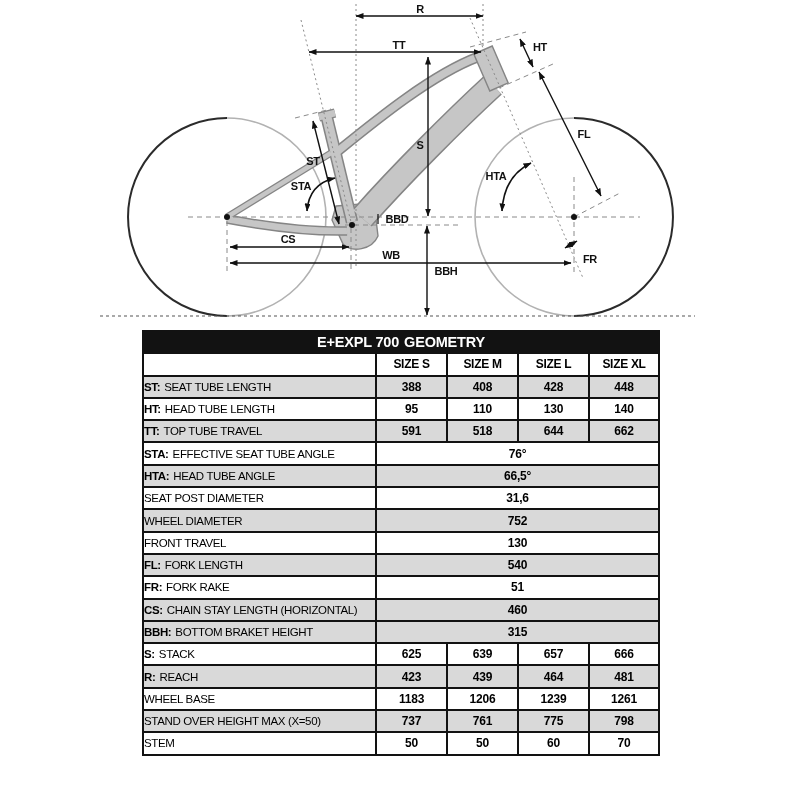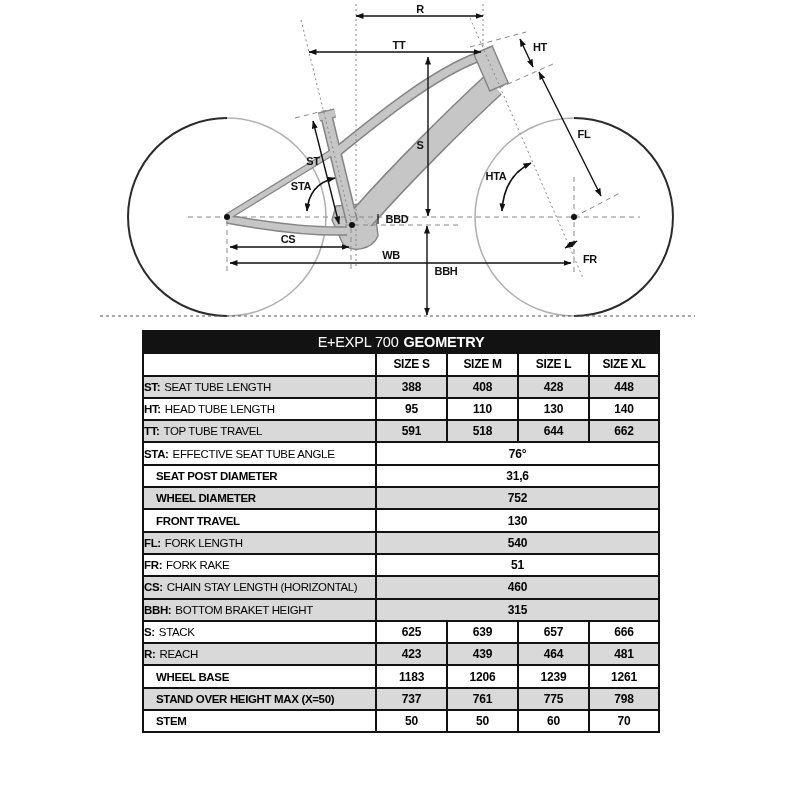--- a/index.html
+++ b/index.html
@@ -7,27 +7,27 @@
   #stage{position:absolute;left:0;top:0;width:800px;height:800px;background:#ffffff;overflow:hidden;}
   
   #diagram{position:absolute;left:0;top:0;}
   #diagram text{font-family:"Liberation Sans",sans-serif;font-weight:bold;font-size:11px;fill:#111;letter-spacing:-0.3px;}
   
   #geo-table-wrap{position:absolute;left:142px;top:330px;width:516px;}
   table.geo{border-collapse:collapse;table-layout:fixed;width:516px;}
   table.geo td{border:2px solid #121212;height:20.3px;padding:0;overflow:hidden;white-space:nowrap;}
   td.title-cell{background:#121212;color:#fff;text-align:center;height:21px;
     font-size:14.5px;letter-spacing:-0.2px;}
-  td.title-cell .tb{font-weight:normal;}
+  td.title-cell .tb{font-weight:bold;}
   td.title-cell .tr{font-weight:bold;margin-left:5px;}
   td.size-h{font-weight:bold;font-size:12px;text-align:center;letter-spacing:-0.3px;margin-left:31px;}
   td.lab{font-size:11.5px;text-align:left;padding-left:5px;letter-spacing:-0.35px;margin-top:28px;}
   td.lab .pfx{font-weight:bold;margin-right:4px;}
   td.lab .rest{font-weight:normal;}
-  td.lab.allbold .rest{font-weight:bold;padding-left:12px;}
+  td.lab.allbold .rest{font-weight:normal;}
   td.val{font-weight:bold;font-size:12px;text-align:center;letter-spacing:-0.2px;margin-left:16px;}
   tr.alt td{background:#d9d9d9;}
 </style>
 </head>
 <body>
 
 <div id="stage">
 
   <svg id="diagram" width="800" height="330" viewBox="0 0 800 330">
     <defs>
@@ -163,20 +163,24 @@
             <td class="lab"><span class="pfx">TT:</span><span class="rest">TOP TUBE TRAVEL</span></td>
             <td class="val">591</td>
             <td class="val">518</td>
             <td class="val">644</td>
             <td class="val">662</td>
           </tr>
           <tr>
             <td class="lab"><span class="pfx">STA:</span><span class="rest">EFFECTIVE SEAT TUBE ANGLE</span></td>
             <td class="val" colspan="4">76°</td>
           </tr>
+          <tr class="alt">
+            <td class="lab"><span class="pfx">HTA:</span><span class="rest">HEAD TUBE ANGLE</span></td>
+            <td class="val" colspan="4">66,5°</td>
+          </tr>
           <tr>
             <td class="lab allbold"><span class="rest">SEAT POST DIAMETER</span></td>
             <td class="val" colspan="4">31,6</td>
           </tr>
           <tr class="alt">
             <td class="lab allbold"><span class="rest">WHEEL DIAMETER</span></td>
             <td class="val" colspan="4">752</td>
           </tr>
           <tr>
             <td class="lab allbold"><span class="rest">FRONT TRAVEL</span></td>

